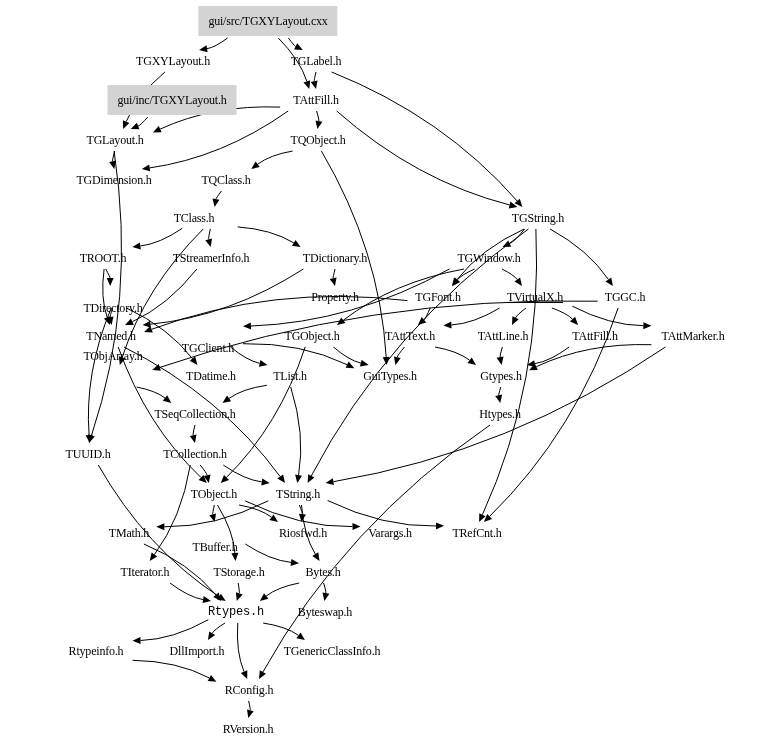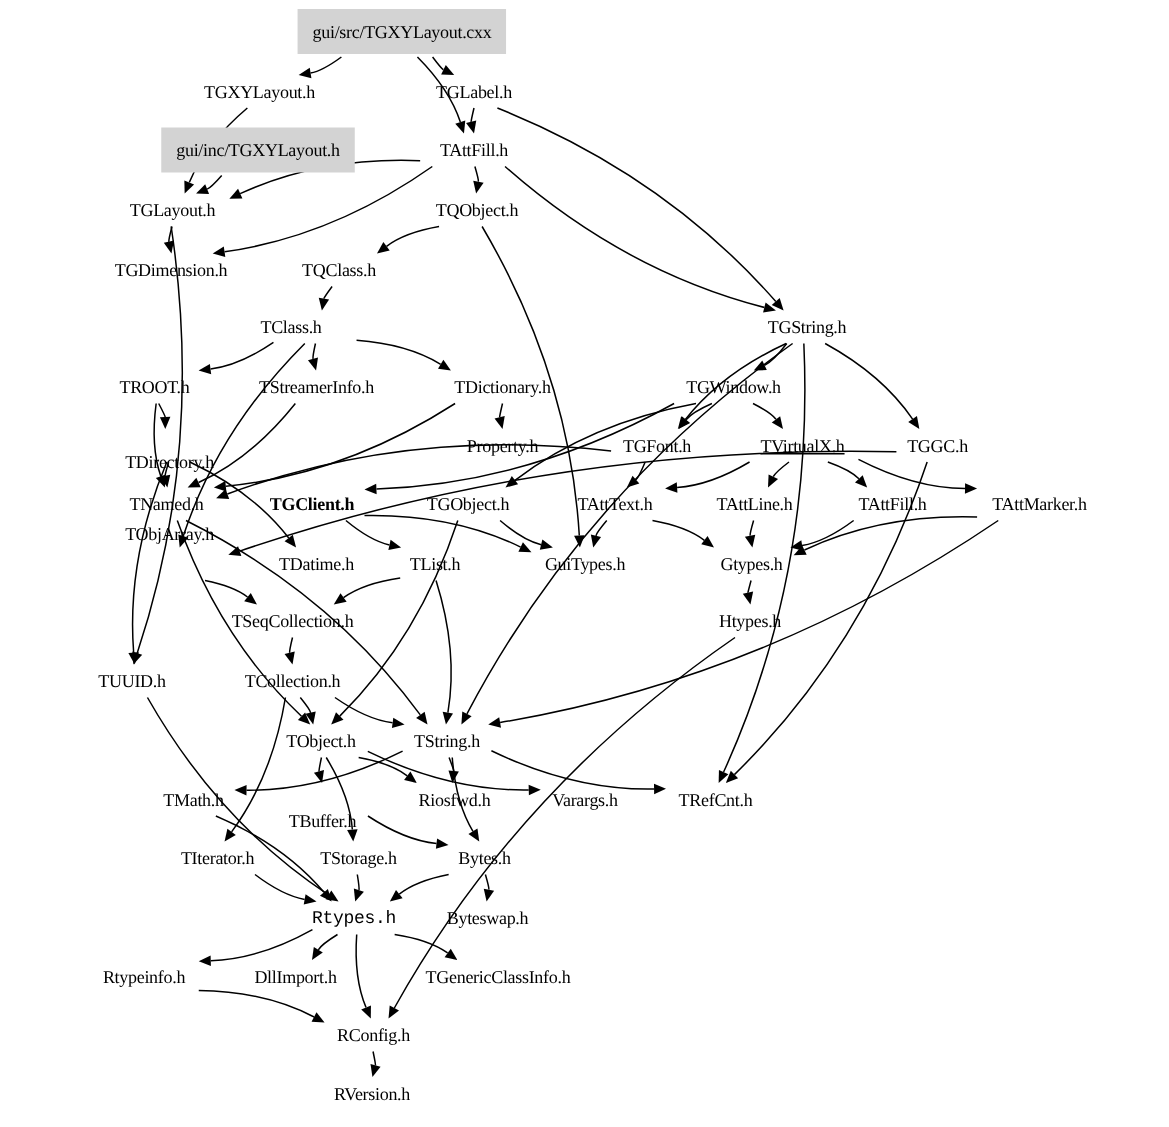--- a/index.html
+++ b/index.html
@@ -217,21 +217,21 @@
   <div class="node" style="left:103px;top:258px;">TROOT.h</div>
   <div class="node" style="left:211px;top:258px;">TStreamerInfo.h</div>
   <div class="node" style="left:335px;top:258px;">TDictionary.h</div>
   <div class="node" style="left:489px;top:258px;">TGWindow.h</div>
   <div class="node" style="left:113px;top:297px;margin-top:11px;">TDirectory.h</div>
   <div class="node" style="left:335px;top:297px;">Property.h</div>
   <div class="node" style="left:438px;top:297px;">TGFont.h</div>
   <div class="node" style="left:535px;top:297px;text-decoration:underline;">TVirtualX.h</div>
   <div class="node" style="left:625px;top:297px;">TGGC.h</div>
   <div class="node" style="left:111px;top:336px;">TNamed.h</div>
-  <div class="node" style="left:208px;top:336px;font-weight:bold;">TGClient.h</div>
+  <div class="node" style="left:208px;top:348px;">TGClient.h</div>
   <div class="node" style="left:312px;top:336px;">TGObject.h</div>
   <div class="node" style="left:410px;top:336px;">TAttText.h</div>
   <div class="node" style="left:503px;top:336px;">TAttLine.h</div>
   <div class="node" style="left:595px;top:336px;">TAttFill.h</div>
   <div class="node" style="left:693px;top:336px;">TAttMarker.h</div>
   <div class="node" style="left:113px;top:356px;text-align:center;">TObjArray.h</div>
   <div class="node" style="left:211px;top:376px;">TDatime.h</div>
   <div class="node" style="left:290px;top:376px;">TList.h</div>
   <div class="node" style="left:390px;top:376px;">GuiTypes.h</div>
   <div class="node" style="left:501px;top:376px;">Gtypes.h</div>

